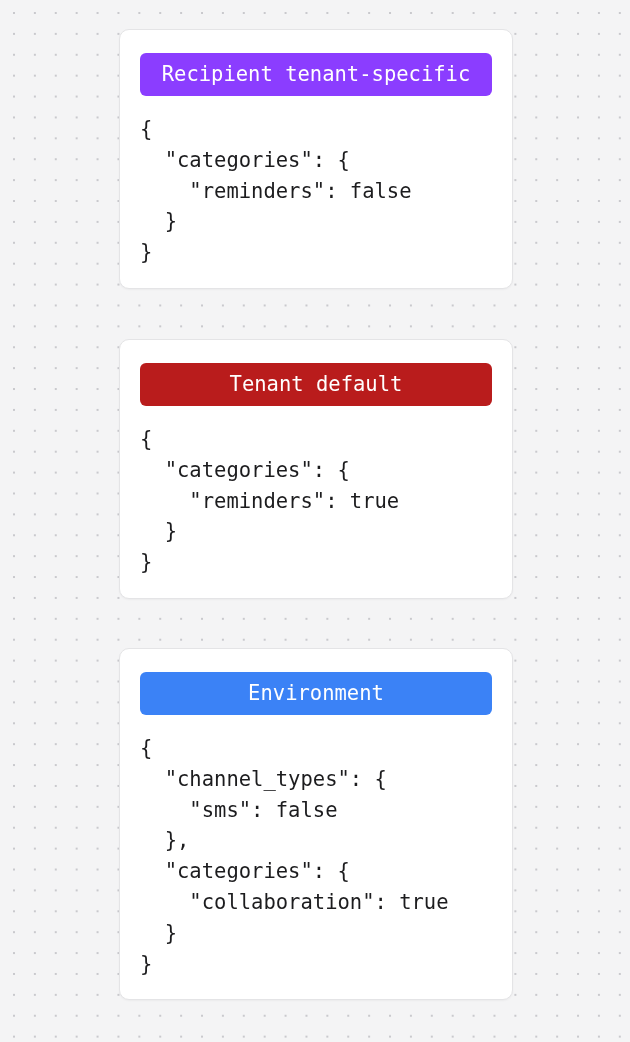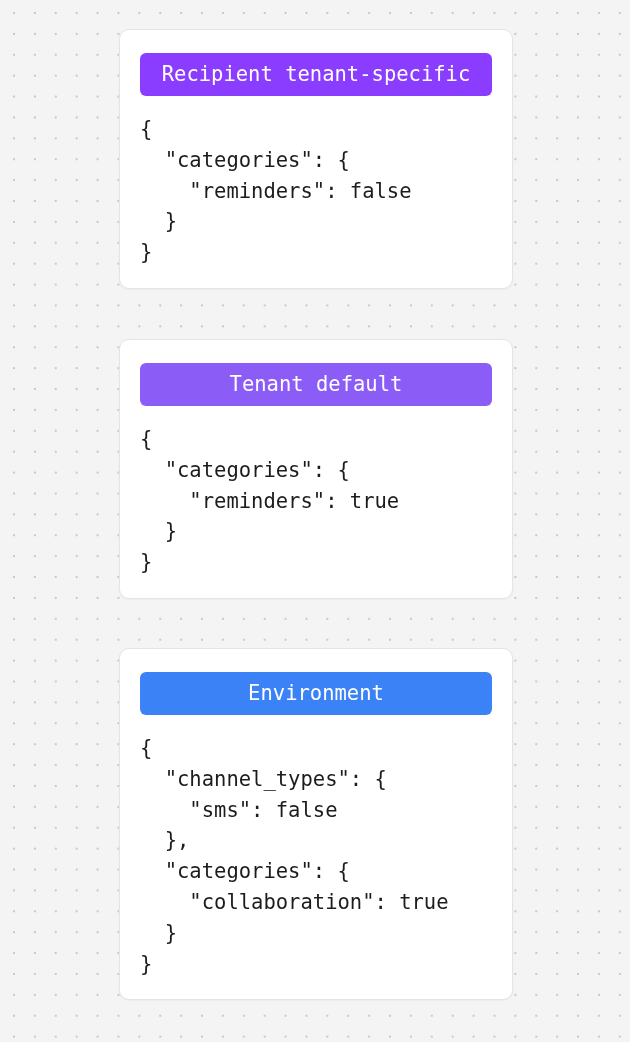--- a/index.html
+++ b/index.html
@@ -76,21 +76,21 @@
   <div class="card" id="card-0">
     <div class="card-badge" id="badge-0" style="background-color: rgb(139, 61, 255); color: rgb(255, 255, 255);">Recipient tenant-specific</div>
     <div class="card-body">{
   "categories": {
     "reminders": false
   }
 }</div>
   </div>
 
   <div class="card" id="card-1">
-    <div class="card-badge" id="badge-1" style="background-color: #8b5cf6; color: rgb(255, 255, 255);">Tenant default</div>
+    <div class="card-badge" id="badge-1" style="background-color: #b91c1c; color: rgb(255, 255, 255);">Tenant default</div>
     <div class="card-body">{
   "categories": {
     "reminders": true
   }
 }</div>
   </div>
 
   <div class="card" id="card-2">
     <div class="card-badge" id="badge-2" style="background-color: #3b82f6; color: rgb(255, 255, 255);">Environment</div>
     <div class="card-body">{

